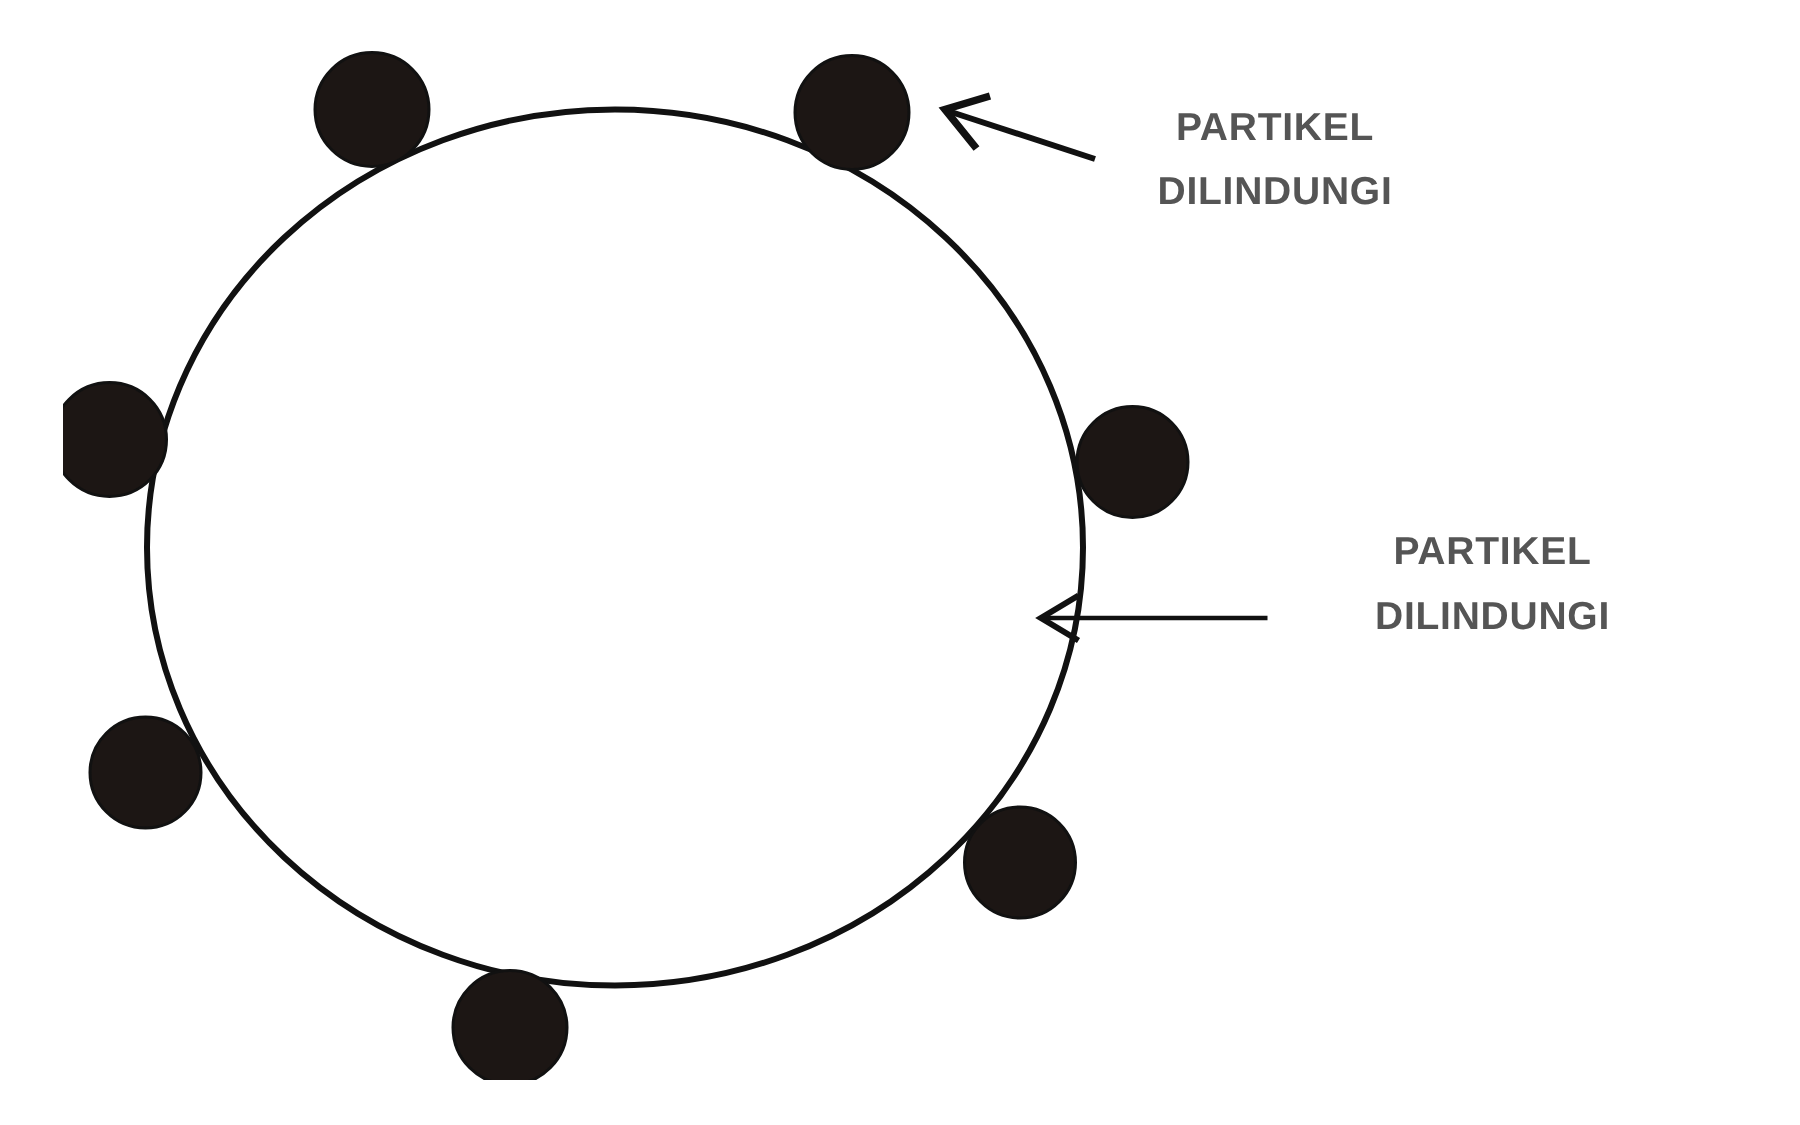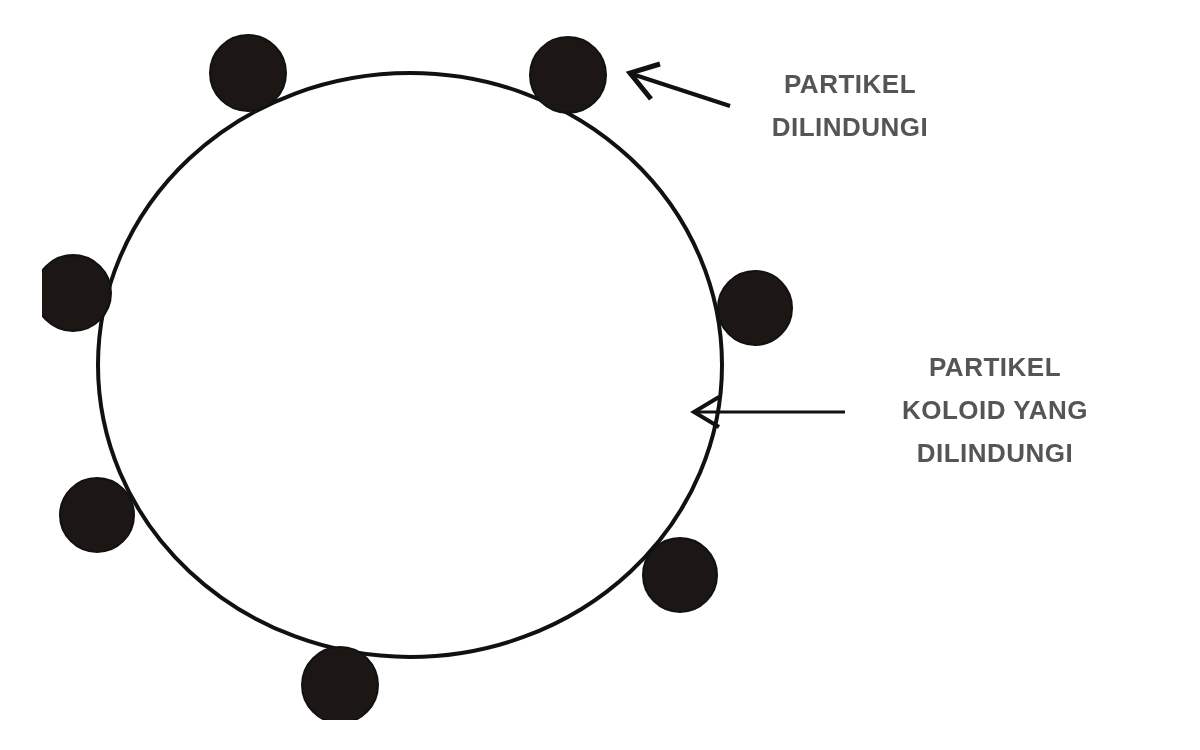--- a/index.html
+++ b/index.html
@@ -56,16 +56,15 @@
     </g>
   </svg>
 
   <div id="label-protector" class="label">
     <div>PARTIKEL</div>
     <div>DILINDUNGI</div>
   </div>
 
   <div id="label-protected" class="label">
     <div>PARTIKEL</div>
-    <div>KOLOID YANG</div>
     <div>DILINDUNGI</div>
   </div>
 </div>
 
 </body></html>

